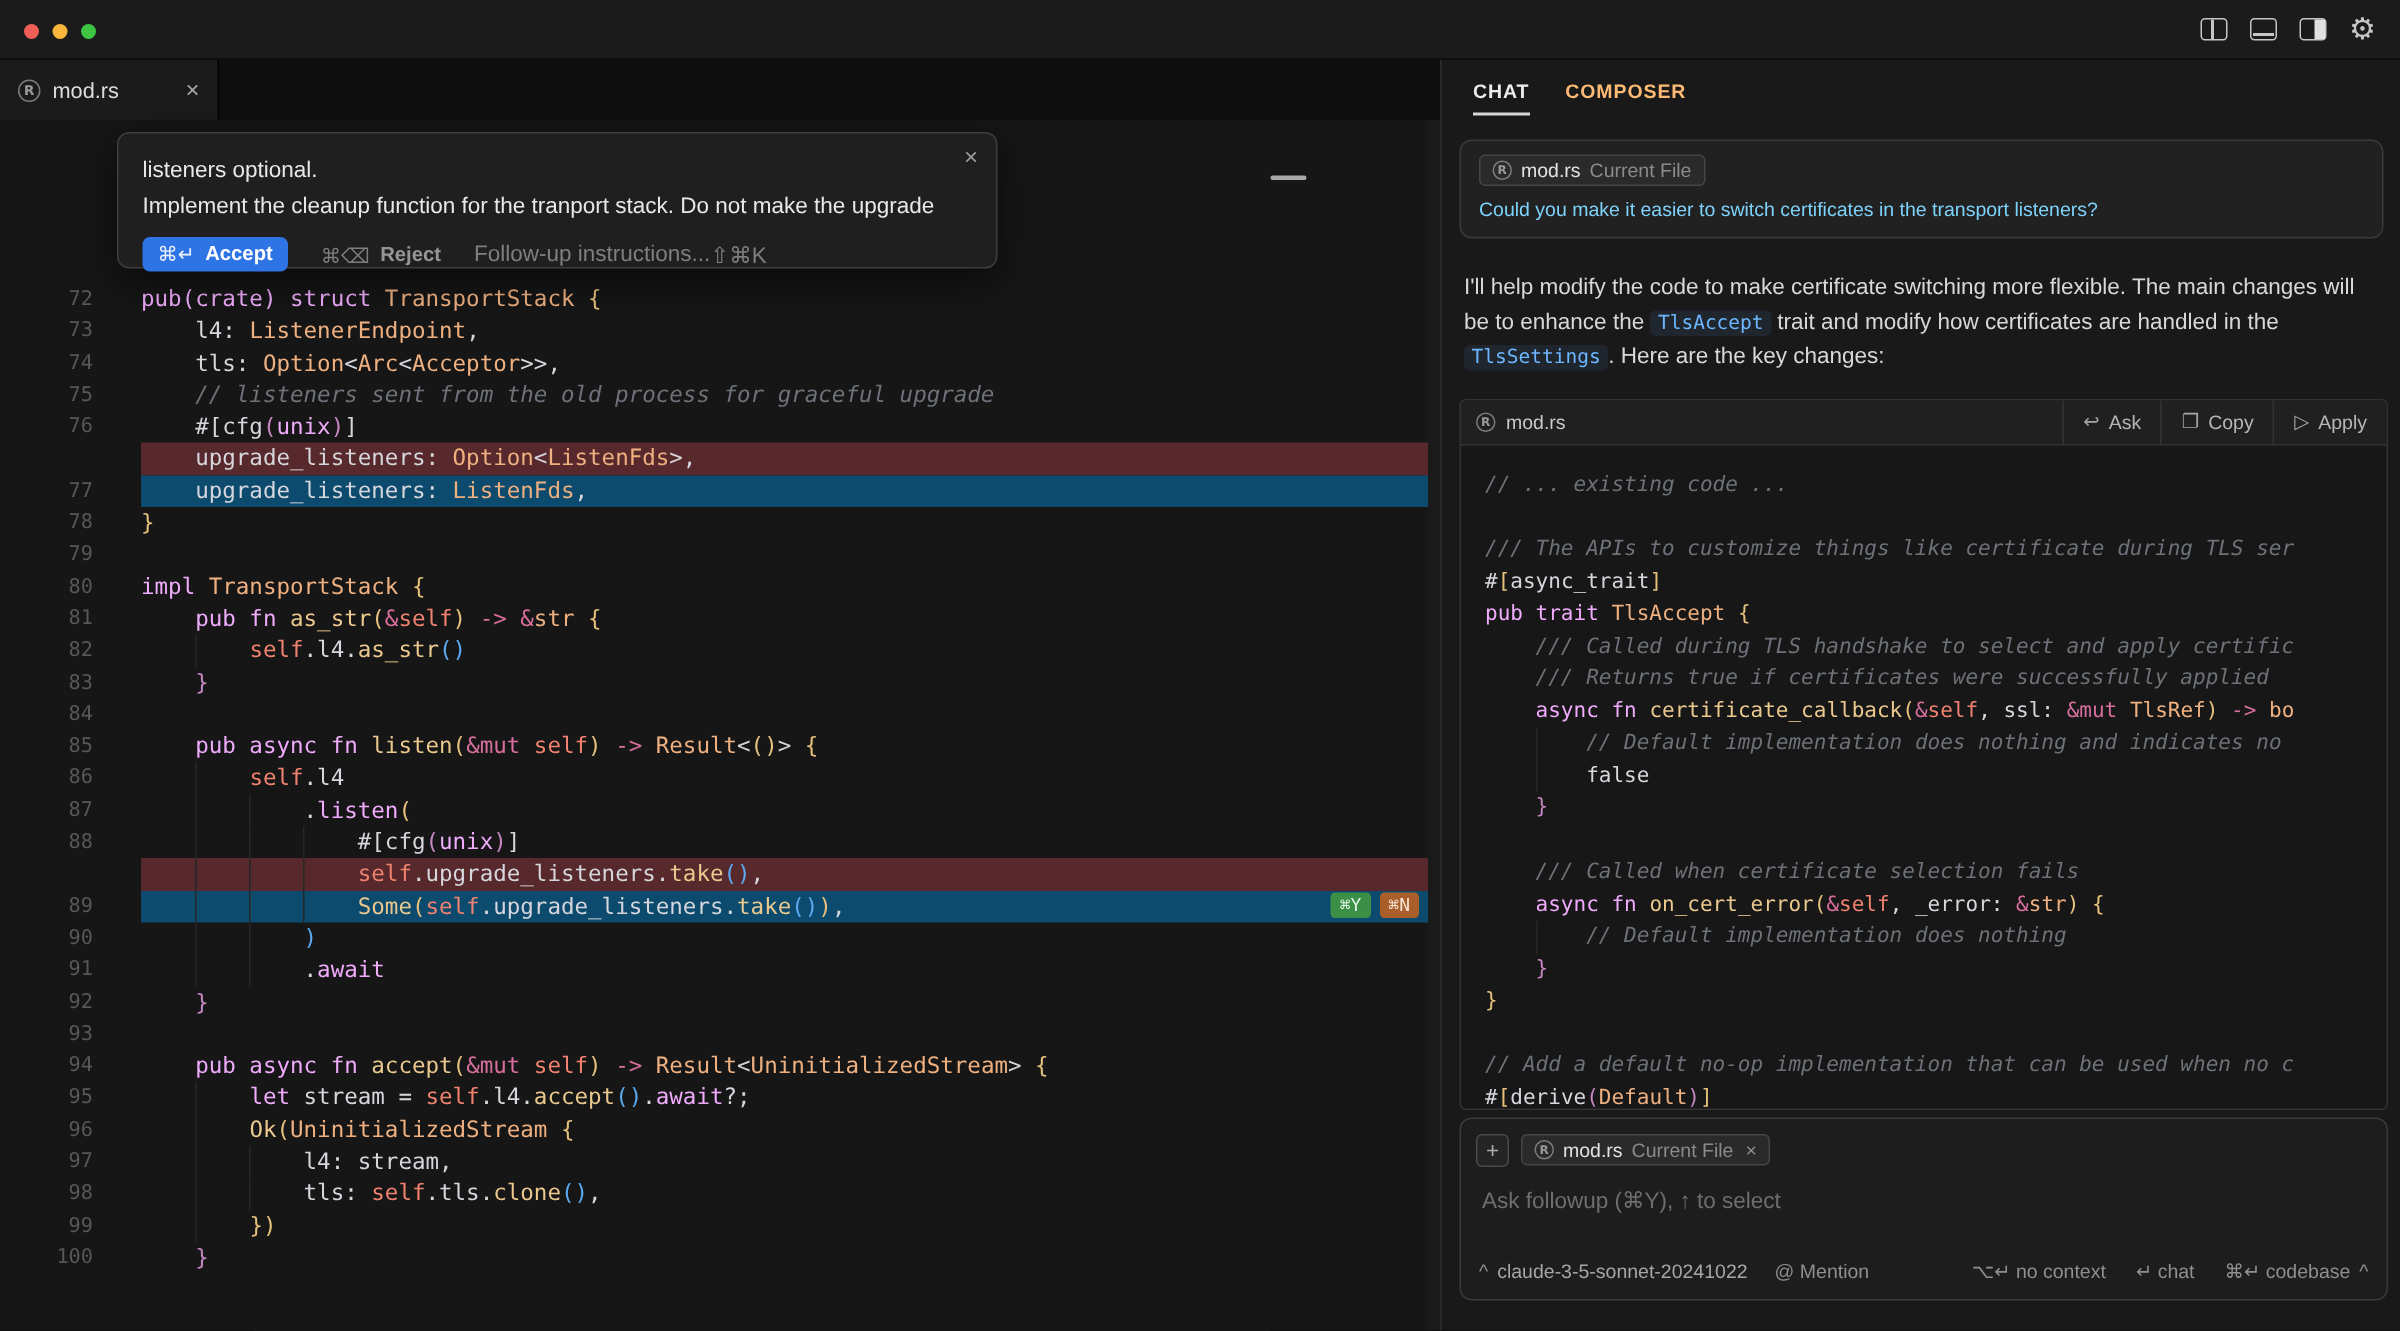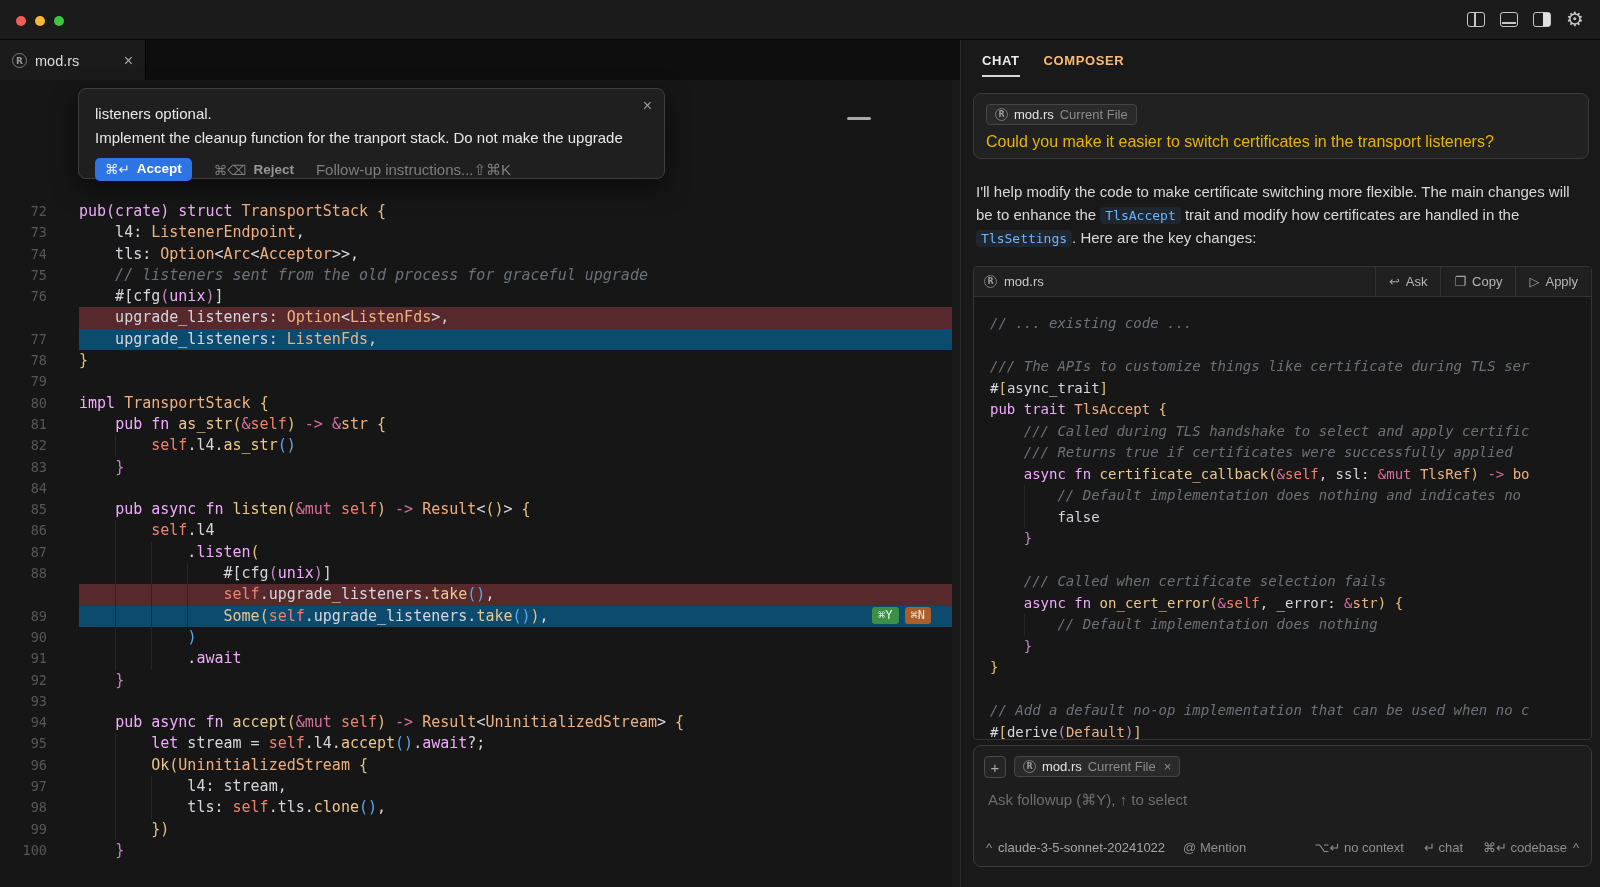--- a/index.html
+++ b/index.html
@@ -32,23 +32,23 @@
            font-size:9px; font-weight:bold; font-family:"DejaVu Sans",sans-serif; }
   .ricon::after { content:"R"; }
   .ricon.small { width:13px; height:13px; font-size:8px; }
 
   
   .editor { position:absolute; left:0; top:80px; width:952px; height:807px; background:#161616; }
   .scrollstrip { position:absolute; left:952px; top:80px; width:8px; height:807px; background:#1a1a1a; }
   .scrolldash { position:absolute; left:847px; top:117px; width:24px; height:3px;
                 background:#a9a9a9; border-radius:2px; }
 
-  .codewrap { position:absolute; left:1px; top:109px; width:952px;
+  .codewrap { position:absolute; left:16px; top:109px; width:952px;
               font-family:"DejaVu Sans Mono", monospace; font-size:15px; line-height:21.3px;
-              white-space:pre;margin-top:12px; }
+              white-space:pre; }
   .code-line { display:flex; height:21.3px; position:relative; }
   .ln { width:46px; text-align:right; color:#575757; font-size:13.5px; flex:none; line-height:21.3px; }
   .cl { flex:1; margin-left:32px; position:relative; }
   .code-line.del .cl { background:#57292c; }
   .code-line.add .cl { background:#0c4a6e; }
   .guide { position:absolute; top:0; bottom:0; width:1px; background:#262626; }
 
   .t-k { color:#f0abfc; }            
   .t-t { color:#efb080; }            
   .t-f { color:#ebc88d; }            
@@ -89,21 +89,21 @@
               padding-bottom:7px; cursor:pointer; }
   .chat-tab.active { color:#ececec; border-bottom:2px solid #d8d8d8; }
 
   .usercard { position:absolute; left:12px; right:11px; top:53px; height:66px; background:#212121;
               border:1px solid #3a3a3a; border-radius:8px; padding:9px 12px; }
   .chip { display:inline-flex; align-items:center; gap:6px; border:1px solid #454545; background:#2a2a2a;
           border-radius:4px; padding:2px 8px; font-size:13px; }
   .chip .fname { color:#e2e2e2; }
   .chip .ftag  { color:#8b8b8b; }
   .chip .fclose{ color:#8f8f8f; margin-left:2px; cursor:pointer; }
-  .usermsg { color:#eab308; font-size:16px; margin-top:8px; }
+  .usermsg { color:#7dd3fc; font-size:13px; margin-top:8px; }
 
   .answer { position:absolute; left:15px; right:10px; top:141px; color:#d8d8d8;
             font-size:15px; line-height:22.5px; }
   .inlinecode { font-family:"DejaVu Sans Mono",monospace; font-size:13px; color:#6cb6ff;
                 background:#20262e; border-radius:4px; padding:1px 5px; }
 
   .codeblock { position:absolute; left:12px; right:8px; top:226px; height:474px;
                border:1px solid #333; border-radius:4px; overflow:hidden; background:#171717; }
   .cb-header { height:30px; background:#202020; border-bottom:1px solid #333; display:flex; align-items:center; }
   .cb-file { display:flex; align-items:center; gap:7px; padding-left:10px; color:#c9c9c9; font-size:13px; flex:1; }

